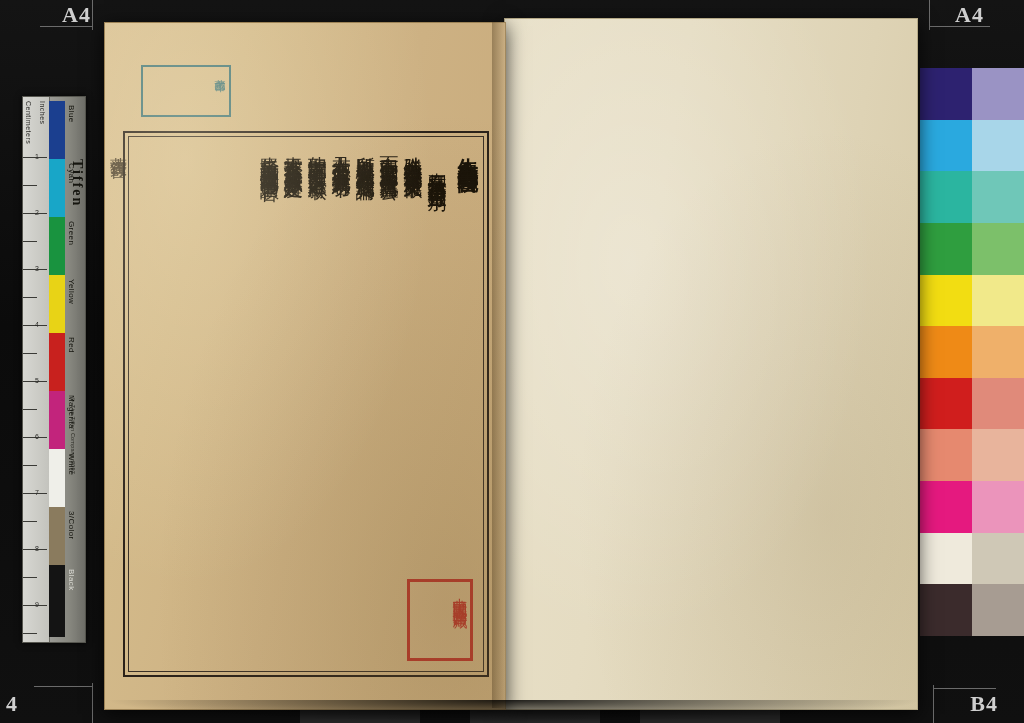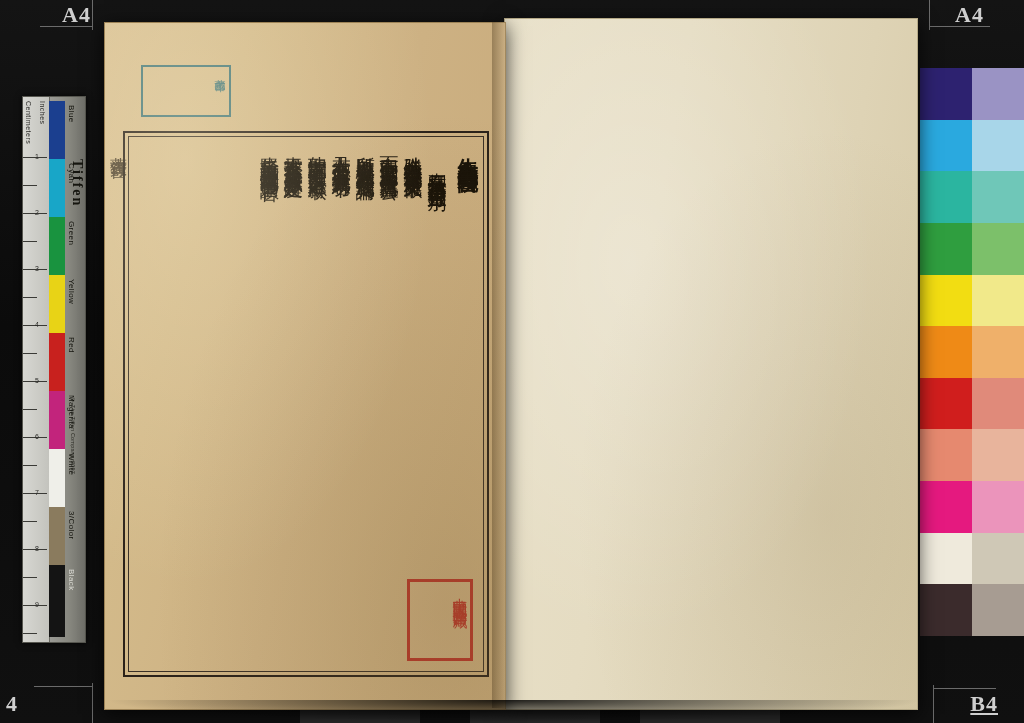--- a/index.html
+++ b/index.html
@@ -322,21 +322,21 @@
 </head>
 <body>
 
 <div id="scene">
 
   <div class="backdrop"></div>
 
   <div class="reg-mark" style="left:62px; top:2px;">A4</div>
   <div class="reg-mark" style="right:40px; top:2px;">A4</div>
   <div class="reg-mark" style="left:6px; bottom:6px;">4</div>
-  <div class="reg-mark" style="right:26px; bottom:6px;text-decoration:underline;">B4</div>
+  <div class="reg-mark" style="right:26px; bottom:6px;">B4</div>
 
   <div class="reg-line-h" style="left:40px; top:26px; width:52px;"></div>
   <div class="reg-line-v" style="left:92px; top:0px; height:30px;"></div>
   <div class="reg-line-h" style="right:34px; top:26px; width:60px;"></div>
   <div class="reg-line-v" style="right:94px; top:0px; height:30px;"></div>
   <div class="reg-line-h" style="left:34px; bottom:36px; width:58px;"></div>
   <div class="reg-line-v" style="left:92px; bottom:0px; height:40px;"></div>
   <div class="reg-line-h" style="right:28px; bottom:34px; width:62px;"></div>
   <div class="reg-line-v" style="right:90px; bottom:0px; height:38px;"></div>
 

